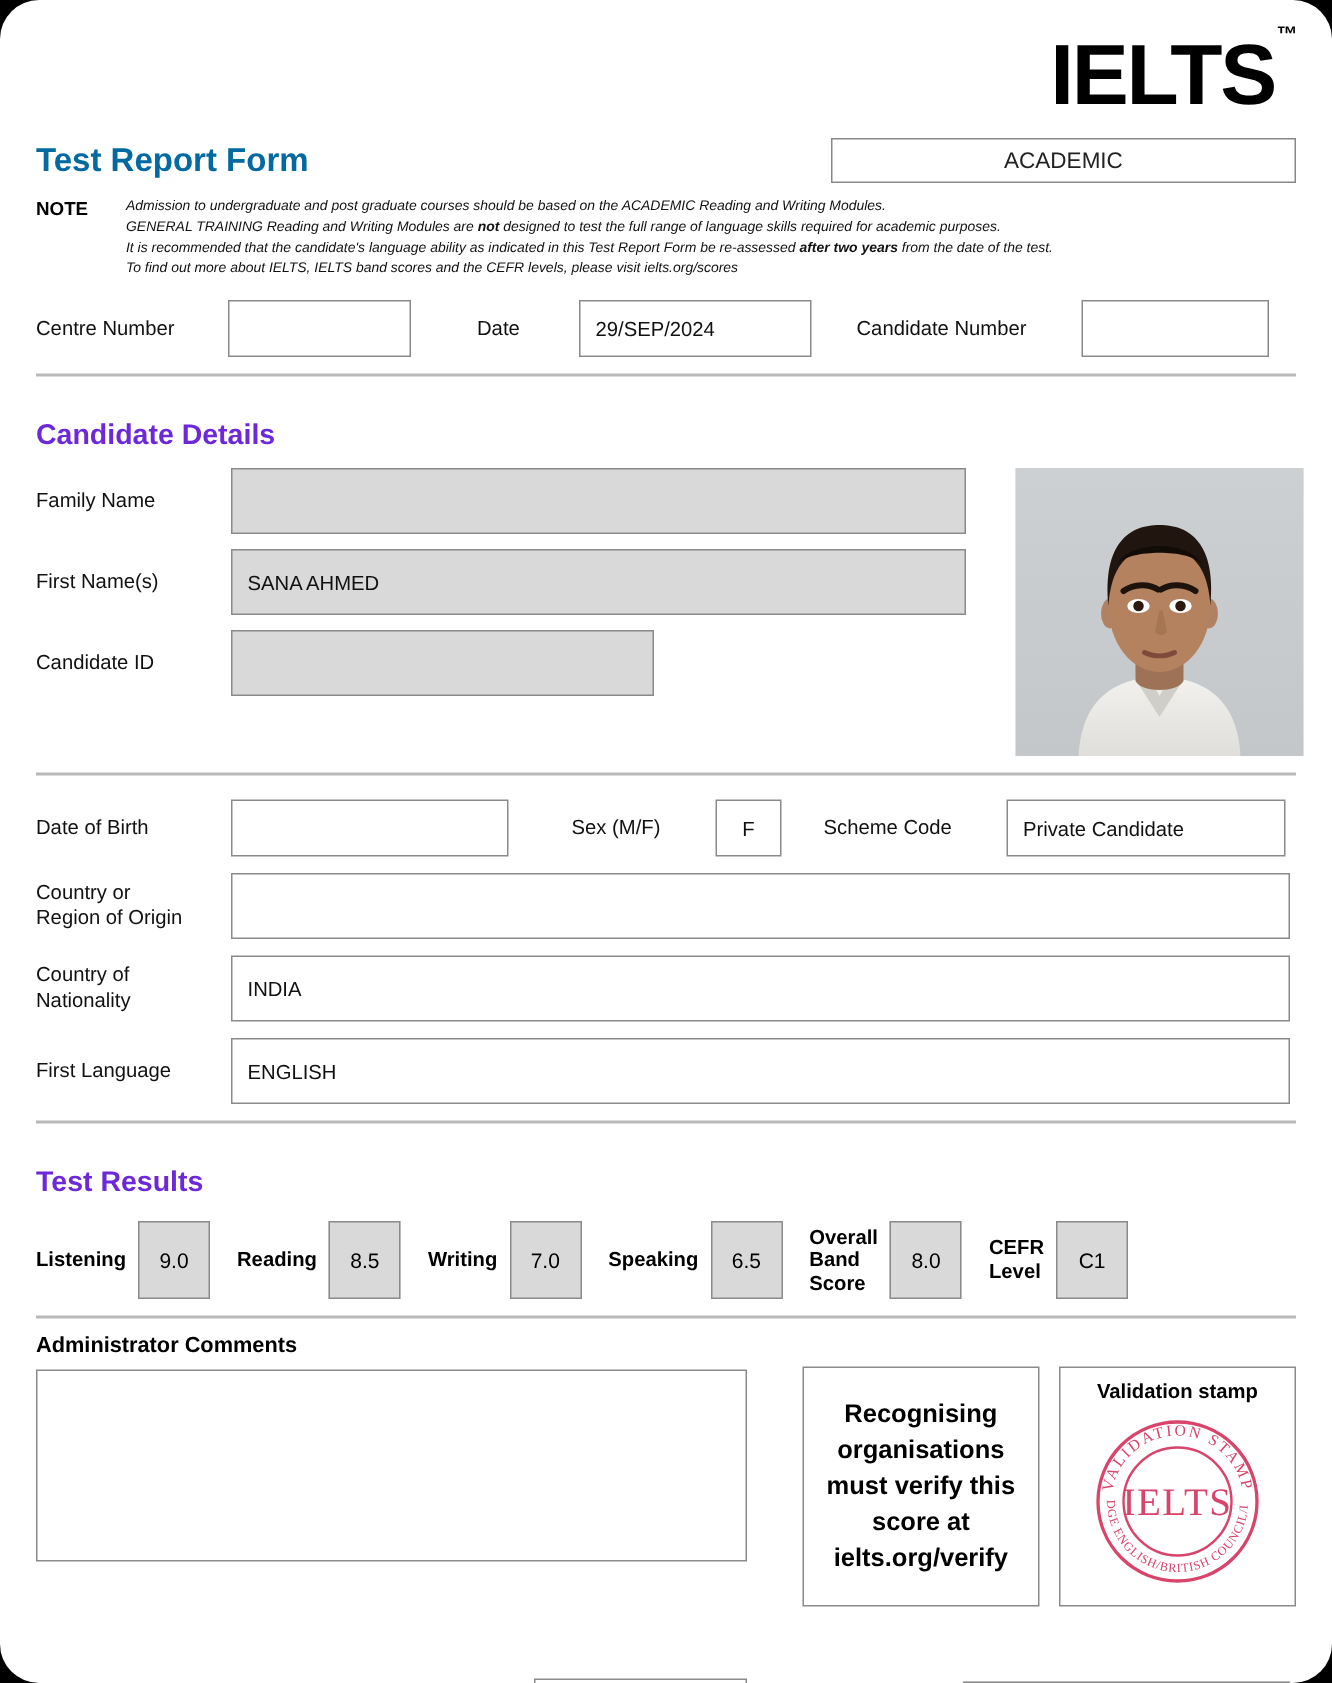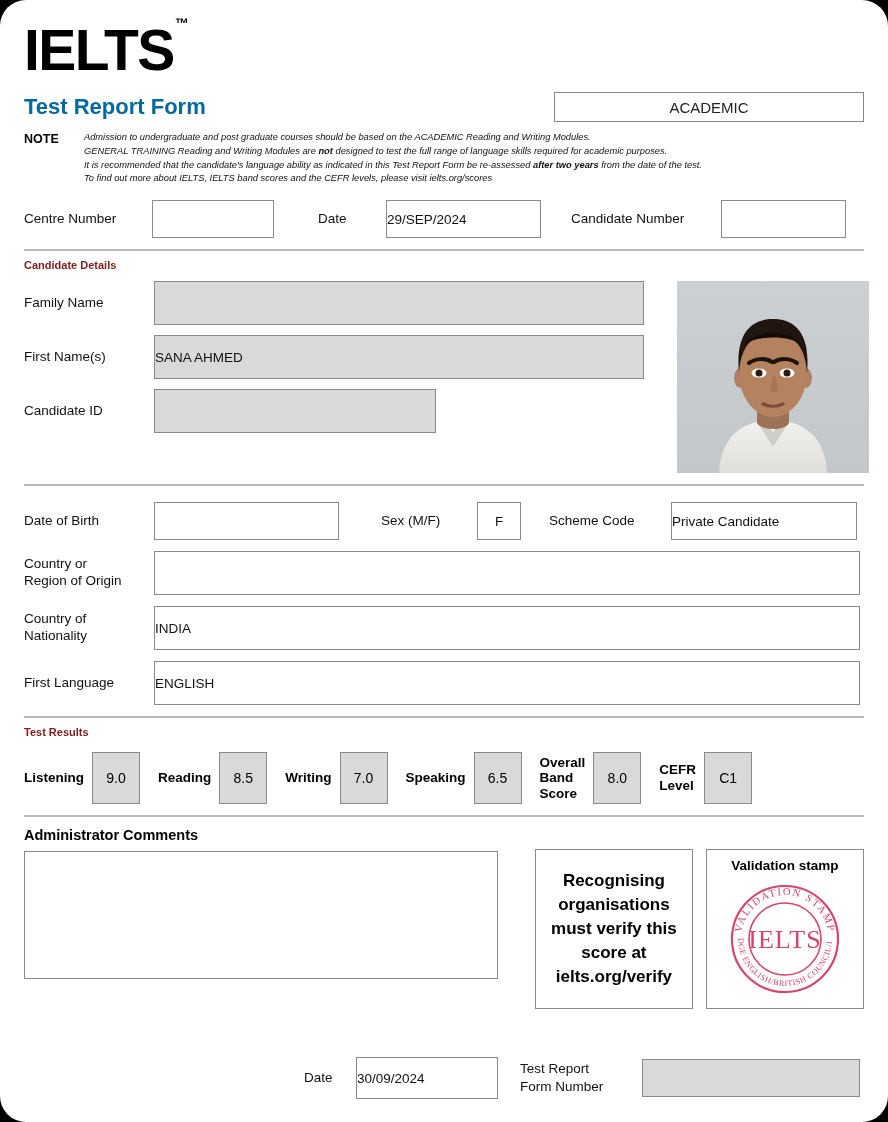--- a/index.html
+++ b/index.html
@@ -15,21 +15,21 @@
     position: relative;
     width: 888px;
     height: 1122px;
     background: #ffffff;
     border-radius: 26px;
     overflow: hidden;
     padding: 0 24px;
   }
 
   
-  .logo-row { padding-top: 22px; }
+  .logo-row { padding-top: 22px; text-align: right; }
   .ielts-logo {
     font-family: "Liberation Sans", sans-serif;
     font-size: 57px;
     font-weight: bold;
     letter-spacing: -1.5px;
     color: #000;
     line-height: 1;
     display: inline-block;
     position: relative;
   }
@@ -95,41 +95,42 @@
     font-size: 13.5px;
     color: #111;
     line-height: 1.25;
   }
 
   .box {
     border: 1px solid #8a8a8a;
     background: #ffffff;
     display: flex;
     align-items: center;
+    padding-left: 10px;
     font-size: 13.5px;
     color: #111;
   }
   .box.grey { background: #d9d9d9; border-color: #8a8a8a; }
   .box.center { justify-content: center; padding-left: 0; }
 
   
   .cdc { margin-top: 14px; height: 38px; }
   .cdc .lbl { width: 128px; }
   .cdc .b1 { width: 122px; height: 38px; }
   .cdc .l2 { width: 68px; text-align: left; margin-left: 44px; }
   .cdc .b2 { width: 155px; height: 38px; }
   .cdc .l3 { width: 150px; margin-left: 30px; }
   .cdc .b3 { width: 125px; height: 38px; }
 
   
   .section-title {
-    font-size: 11px;
-    font-weight: bold;
-    margin-top: 8px;
-    color: #7f1d1d;
+    font-size: 19px;
+    font-weight: bold;
+    margin-top: 29px;
+    color: #6d28d9;
   }
 
   .cand-wrap { display: flex; margin-top: 10px; }
   .cand-left { width: 645px; flex: none; }
   .cand-row { display: flex; align-items: center; margin-bottom: 10px; }
   .cand-row .lbl { width: 130px; flex: none; }
   .cand-row .box { height: 44px; }
   .cand-row.r1 .box { width: 490px; }
   .cand-row.r2 .box { width: 490px; }
   .cand-row.r3 .box { width: 282px; }

